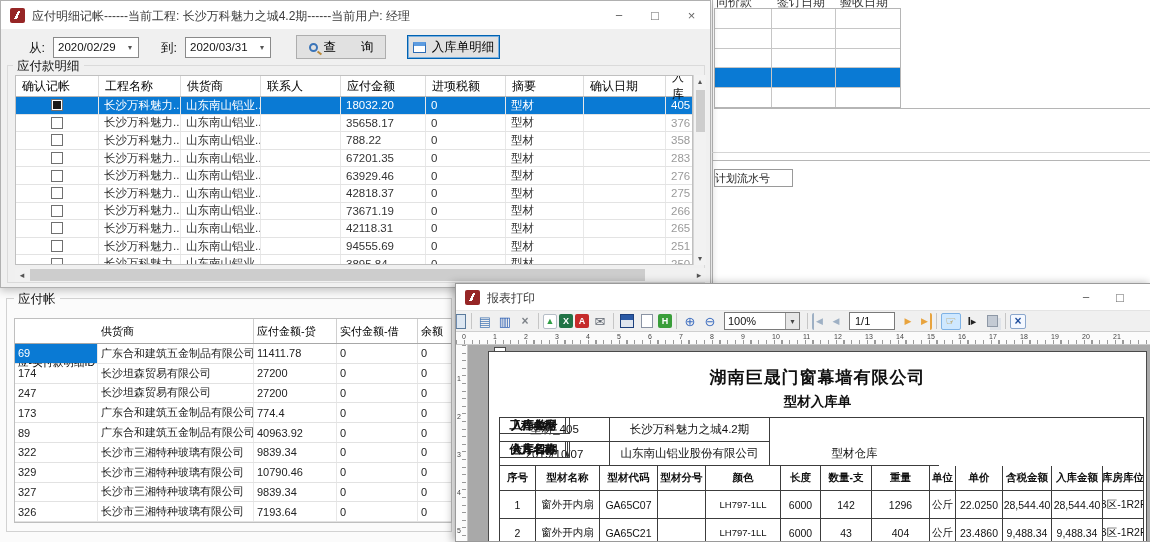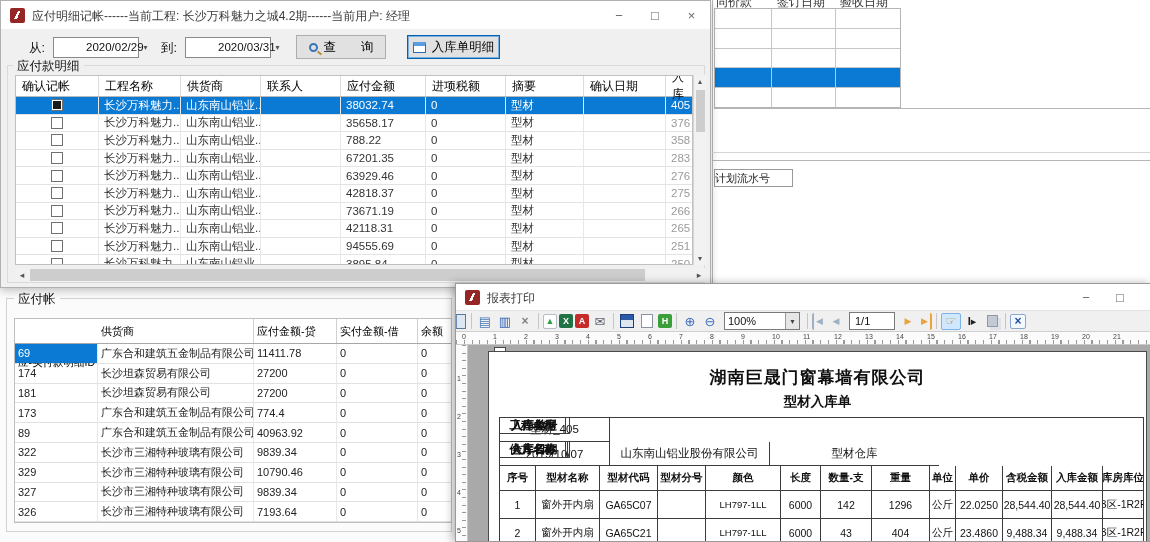--- a/index.html
+++ b/index.html
@@ -41,21 +41,21 @@
       box-shadow:0 3px 8px rgba(0,0,0,.22);}
   .tbar{position:absolute;left:0;top:0;right:0;height:28px;background:#fff;}
   .appicon{position:absolute;left:9px;top:7px;width:15px;height:15px;border-radius:2px;background:#962626;}
   .appicon::after{content:"";position:absolute;left:2px;top:3px;width:11px;height:8px;
       background:linear-gradient(115deg,transparent 0 40%,#fff 40% 58%,transparent 58%);}
   .ttext{position:absolute;left:31px;top:7px;font-size:12px;color:#3c3c3c;white-space:nowrap;}
   .wbtn{position:absolute;top:0;width:36px;height:28px;display:flex;align-items:center;justify-content:center;
         font-size:13px;color:#666;}
   .w1 .b-min{left:600px}.w1 .b-max{left:636px}.w1 .b-close{left:672px;width:37px}
   .lbl{position:absolute;font-size:12.5px;color:#111;}
-  .combo{position:absolute;height:21px;background:#fff;border:1px solid #8a8a8a;display:flex;padding-left:28px;}
+  .combo{position:absolute;height:21px;background:#fff;border:1px solid #8a8a8a;display:flex;}
   .combo .cval{flex:1;font-size:11.5px;padding:3px 0 0 4px;color:#111;}
   .combo .carr{width:16px;display:flex;align-items:center;justify-content:center;font-size:8px;color:#555;}
   .btn{position:absolute;height:24px;background:#e1e1e1;border:1px solid #adadad;display:flex;align-items:center;
        justify-content:center;font-size:12.5px;color:#000000;gap:6px;}
   .btn.focus{border:1px solid #0062b1;box-shadow:inset 0 0 0 1px #7ab0e0;}
   .mag{width:9px;height:9px;border:2px solid #3a74b8;border-radius:50%;position:relative;display:inline-block;}
   .mag::after{content:"";position:absolute;left:6px;top:7px;width:5px;height:2px;background:#b98a3c;transform:rotate(40deg);}
   .winico{width:13px;height:11px;background:#fff;border:1px solid #2d6cb5;border-top:4px solid #5d9ce0;display:inline-block;}
   .grp{position:absolute;border:1px solid #dadada;}
   .grplbl{position:absolute;background:#f0f0f0;padding:0 4px;font-size:12.5px;color:#111;}
@@ -205,21 +205,21 @@
             <div class="pp-cell pc4" data-name="cell-balance">0</div>
           </div>
           <div class="pp-row" data-name="table-row">
             <div class="pp-cell pc0" data-name="cell-id">174</div>
             <div class="pp-cell pc1" data-name="cell-supplier">长沙坦森贸易有限公司</div>
             <div class="pp-cell pc2" data-name="cell-credit">27200</div>
             <div class="pp-cell pc3" data-name="cell-debit">0</div>
             <div class="pp-cell pc4" data-name="cell-balance">0</div>
           </div>
           <div class="pp-row" data-name="table-row">
-            <div class="pp-cell pc0" data-name="cell-id">181</div>
+            <div class="pp-cell pc0" data-name="cell-id">247</div>
             <div class="pp-cell pc1" data-name="cell-supplier">长沙坦森贸易有限公司</div>
             <div class="pp-cell pc2" data-name="cell-credit">27200</div>
             <div class="pp-cell pc3" data-name="cell-debit">0</div>
             <div class="pp-cell pc4" data-name="cell-balance">0</div>
           </div>
           <div class="pp-row" data-name="table-row">
             <div class="pp-cell pc0" data-name="cell-id">173</div>
             <div class="pp-cell pc1" data-name="cell-supplier">广东合和建筑五金制品有限公司</div>
             <div class="pp-cell pc2" data-name="cell-credit">774.4</div>
             <div class="pp-cell pc3" data-name="cell-debit">0</div>
@@ -312,21 +312,21 @@
           <div class="w1-hc" data-name="column-header" style="width: 26px;">入库</div>
         </div>
       <div data-name="payable-detail-body">
           <div class="w1row sel" data-name="table-row">
             <div class="cellc" data-name="checkbox-cell">
               <div class="cb checked" data-name="confirm-checkbox"></div>
             </div>
             <div class="cell wc1" data-name="cell-project">长沙万科魅力...</div>
             <div class="cell wc2" data-name="cell-supplier">山东南山铝业...</div>
             <div class="cell wc3" data-name="cell-contact"></div>
-            <div class="cell wc4" data-name="cell-amount">38032.74</div>
+            <div class="cell wc4" data-name="cell-amount">18032.20</div>
             <div class="cell wc5" data-name="cell-tax">0</div>
             <div class="cell wc6" data-name="cell-memo">型材</div>
             <div class="cell wc7" data-name="cell-confirm_date"></div>
             <div class="cell wc8 dim" data-name="cell-inbound">405</div>
           </div>
           <div class="w1row" data-name="table-row">
             <div class="cellc" data-name="checkbox-cell">
               <div class="cb" data-name="confirm-checkbox"></div>
             </div>
             <div class="cell wc1" data-name="cell-project">长沙万科魅力...</div>
@@ -533,20 +533,21 @@
     <div class="preview" data-name="report-preview-area">
       <div class="pnotch" data-name="page-corner"></div>
       <div class="page" data-name="report-page">
         <div class="company" data-name="company-name">湖南巨晟门窗幕墙有限公司</div>
         <div class="doctitle" data-name="document-title">型材入库单</div>
         <div class="rtable" data-name="report-table">
             <div class="rrow info" data-name="table-row">
               <div class="rcell lbl" data-name="info-label" style="width: 70px;">入库单号</div>
               <div class="rcell" data-name="info-value" style="width: 110px;">型材_405</div>
               <div class="rcell lbl" data-name="info-label" style="width: 66px;">工程名称</div>
+              <div class="rcell" data-name="info-value" style="width: 160px;">长沙万科魅力之城4.2期</div>
               <div class="rcell lbl" data-name="info-label" style="width: 68px;">入库类型</div>
             </div>
             <div class="rrow info" data-name="table-row">
               <div class="rcell lbl" data-name="info-label" style="width: 70px;">入库日期</div>
               <div class="rcell" data-name="info-value" style="width: 110px;">2019/10/07</div>
               <div class="rcell lbl" data-name="info-label" style="width: 66px;">供方名称</div>
               <div class="rcell" data-name="info-value" style="width: 160px;">山东南山铝业股份有限公司</div>
               <div class="rcell lbl" data-name="info-label" style="width: 68px;">仓库名称</div>
               <div class="rcell" data-name="info-value" style="width: 169px;">型材仓库</div>
             </div>

